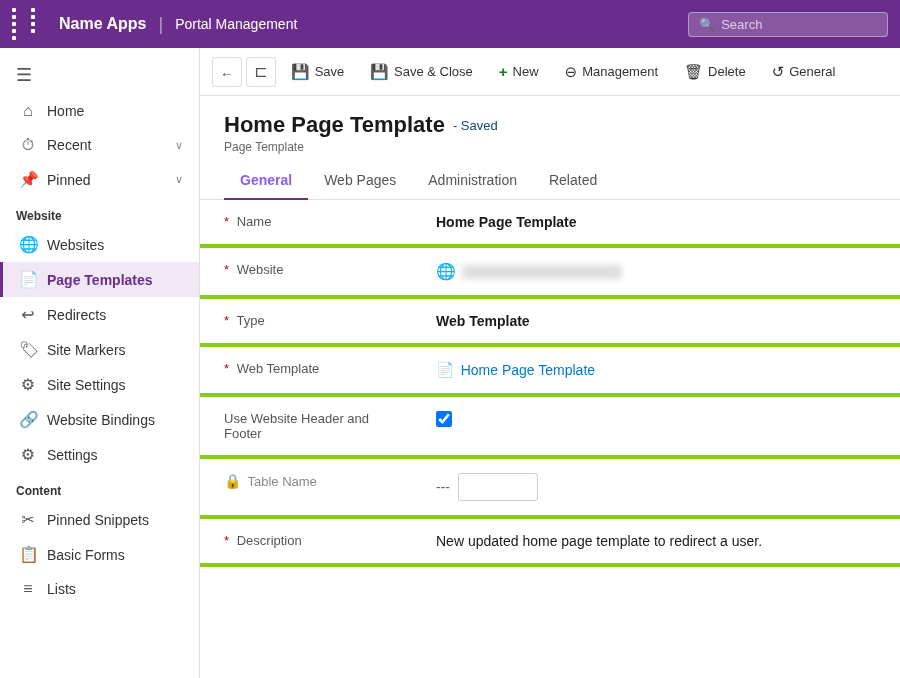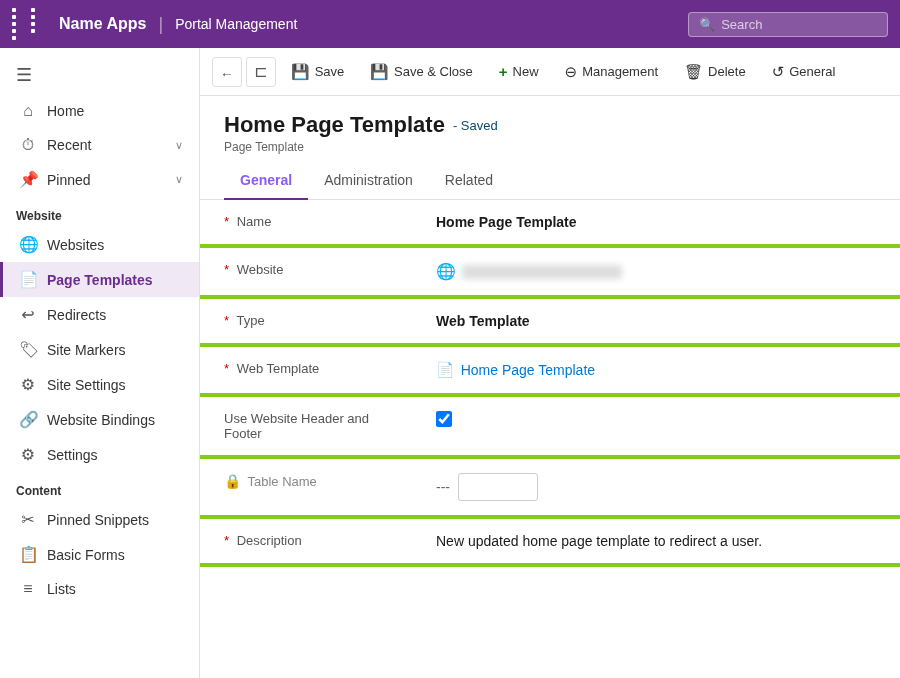--- a/index.html
+++ b/index.html
@@ -407,20 +407,21 @@
     <div class="record-header">
       <div class="record-title">
         <span>Home Page Template</span>
         <span class="saved-badge">- Saved</span>
       </div>
       <div class="record-subtitle">Page Template</div>
     </div>
 
     <div class="tabs-bar">
       <div class="tab active">General</div>
+      <div class="tab">Web Pages</div>
       <div class="tab">Administration</div>
       <div class="tab">Related</div>
     </div>
 
     <div class="form-area">
       <table class="form-table">
         <tbody>
 
           <tr class="form-row">
             <td class="form-label-cell">

